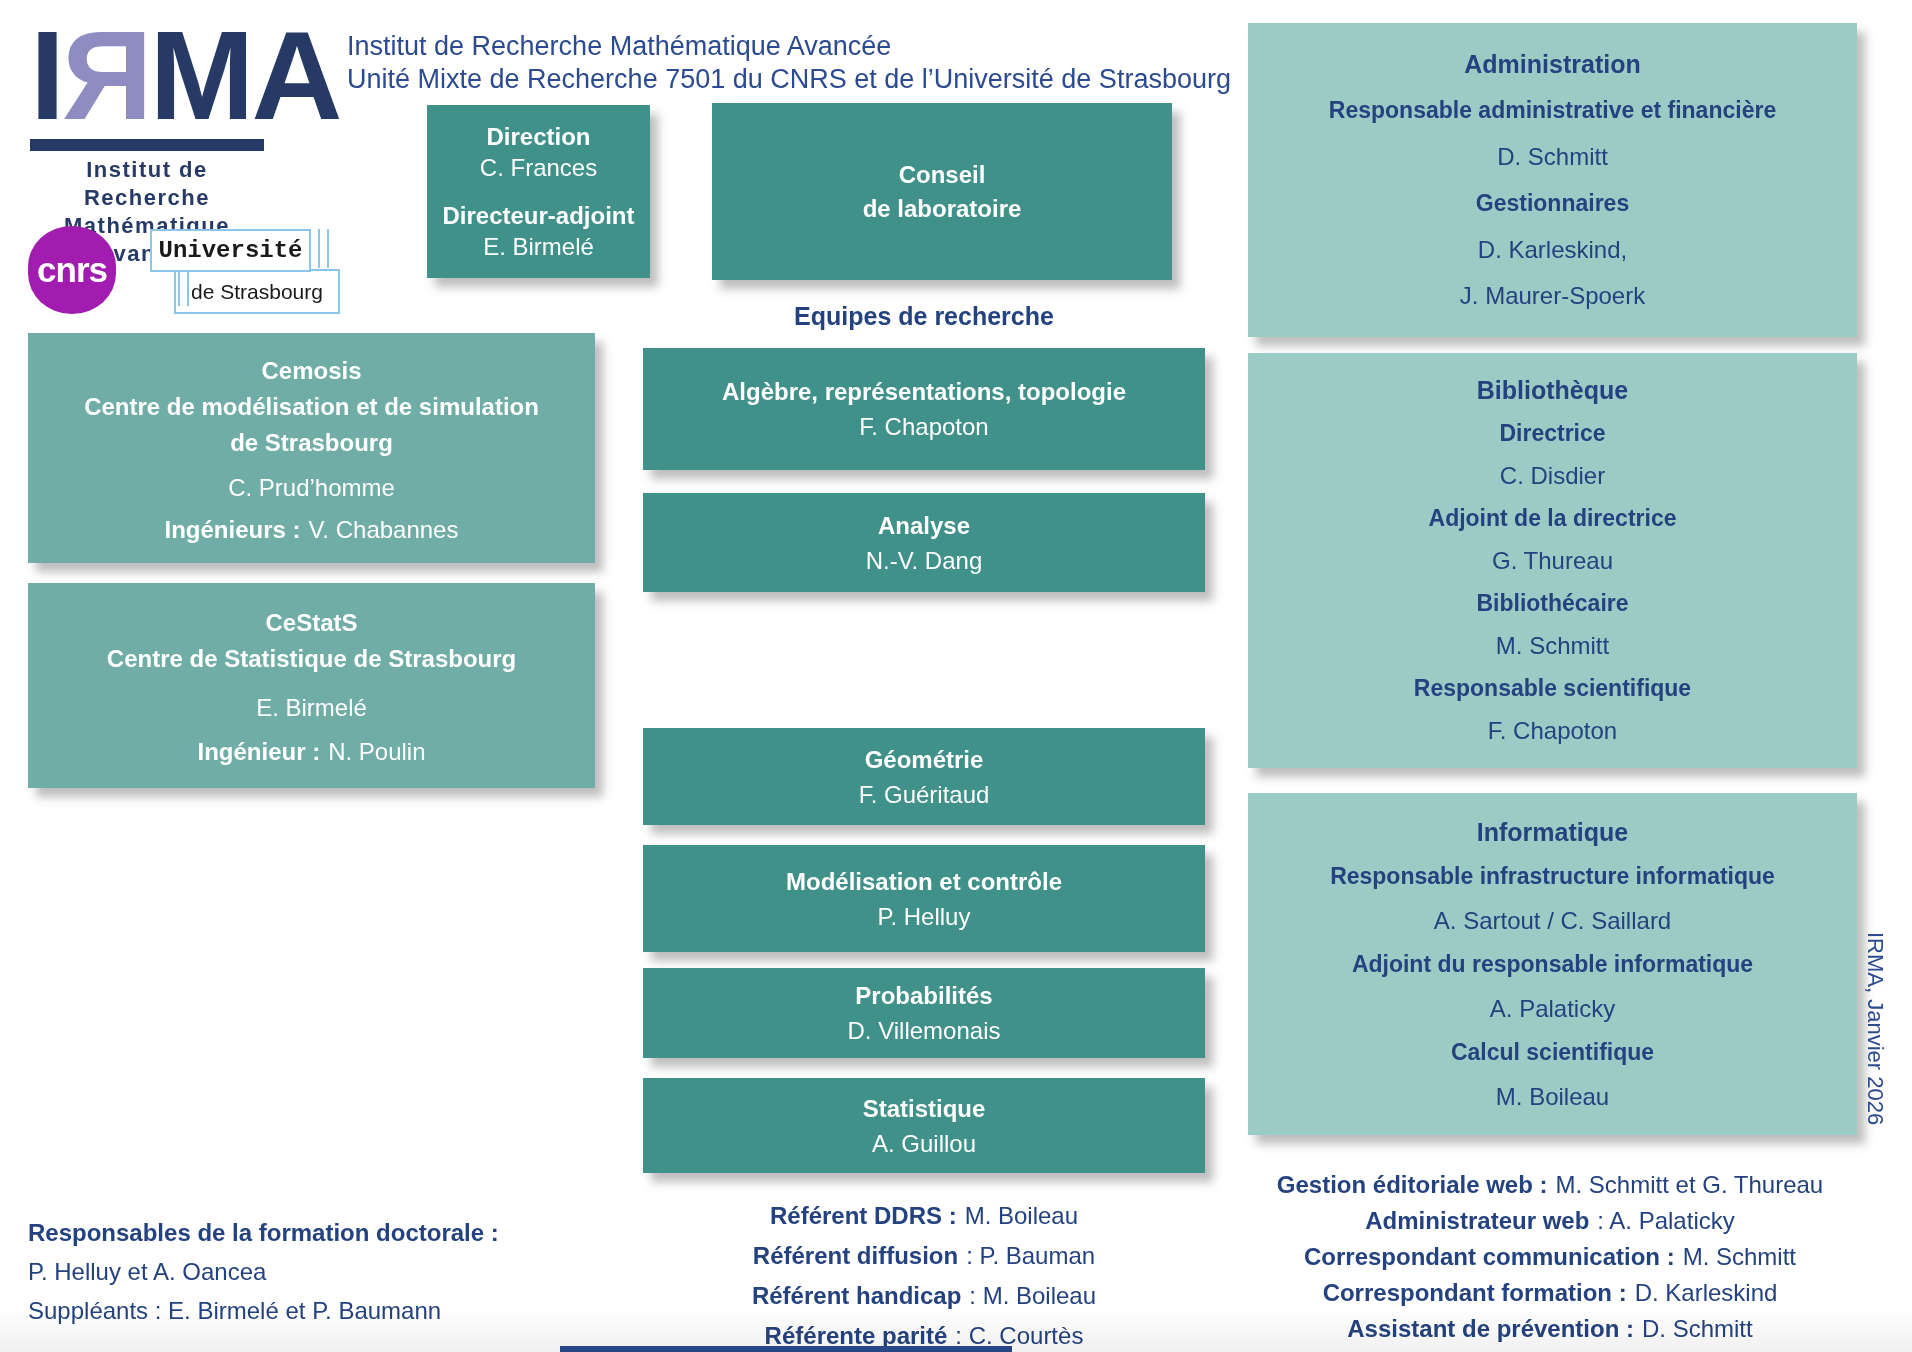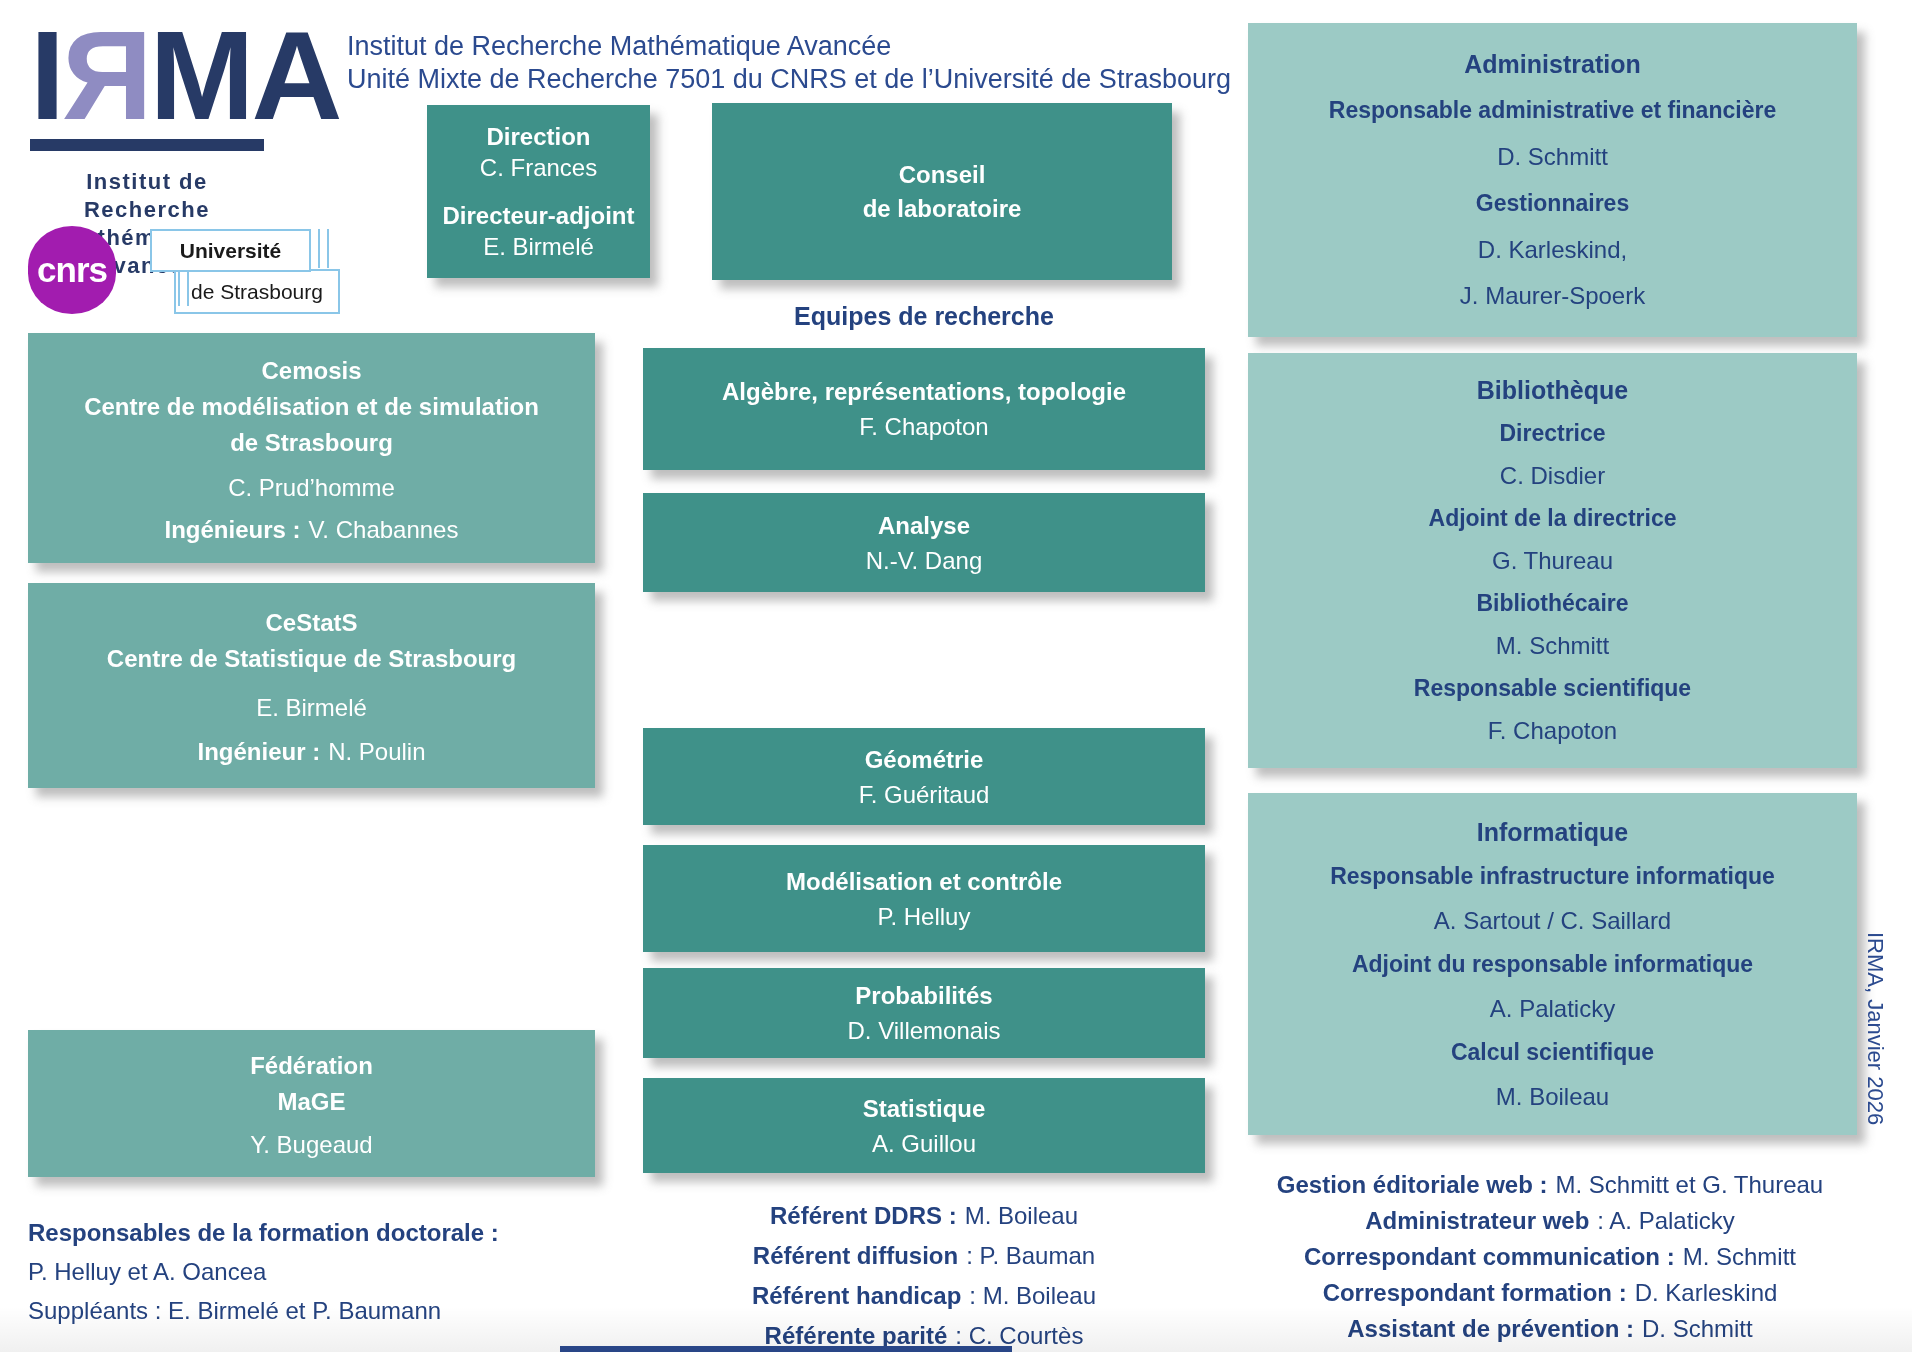--- a/index.html
+++ b/index.html
@@ -13,32 +13,32 @@
     pointer-events:none;
   }
 
   
   .irma-logo { position:absolute; left:30px; top:14px; width:234px; text-align:center; }
   .irma-letters { font-size:126px; font-weight:bold; line-height:0.98; letter-spacing:-3px; white-space:nowrap; }
   .l-navy { color:#273A66; }
   .l-purple { color:#8F8CC2; }
   .irma-bar { height:12px; background:#273A66; margin-top:2px; }
   .irma-sub { color:#273A66; font-weight:bold; font-size:22px; letter-spacing:1.5px; line-height:28px; }
-  .irma-sub.first { margin-top:17px; }
+  .irma-sub.first { margin-top:5px; }
 
   .cnrs {
     position:absolute; left:28px; top:226px; width:88px; height:88px;
     background:#a21caf; border-radius:50%/46%;
     display:flex; align-items:center; justify-content:center;
   }
   .cnrs span { color:#ffffff; font-weight:bold; font-size:35px; letter-spacing:-1px; }
 
   .uds { position:absolute; left:150px; top:229px; }
   .uds-box { background:#ffffff; border:2px solid #8AC6E8; display:flex; align-items:center; justify-content:center; color:#1a1a1a; }
-  .uds-b1 { width:157px; height:39px; font-weight:bold; font-size:21px; position:relative; z-index:2; }
+  .uds-b1 { width:157px; height:39px; font-weight:bold; font-size:24px; position:relative; z-index:2;font-family:Liberation Mono, monospace; }
   .uds-b2 { width:162px; height:41px; font-size:21px; margin-left:24px; margin-top:-3px; }
   .uds-lines { position:absolute; left:159px; top:0; height:39px; display:flex; gap:7px; }
   .uds-lines i { display:block; width:2px; height:100%; background:#8AC6E8; }
   .uds-lines2 { position:absolute; left:28px; top:36px; height:41px; display:flex; gap:7px; }
   .uds-lines2 i { display:block; width:2px; height:100%; background:#8AC6E8; }
 
   .hdr { position:absolute; left:347px; top:30px; color:#2B4A8F; font-size:27px; line-height:33px; }
 
   
   .box {
@@ -201,27 +201,20 @@
   <div class="box teal-mid platform-box pb1">
     <div class="ptitle">
       <div>CeStatS</div>
       <div>Centre de Statistique de Strasbourg</div>
     </div>
     <div>E. Birmelé</div>
     <div><span class="rl">Ingénieur :</span><span class="rn">N. Poulin</span></div>
   </div>
 
 
-  <div class="box teal-mid platform-box pb3">
-    <div class="ptitle">
-      <div>Fédération</div>
-      <div>MaGE</div>
-    </div>
-    <div>Y. Bugeaud</div>
-  </div>
 
   <div class="box teal-light rcol-box rb-lib">
     <div class="title">Bibliothèque</div>
     <div class="role">Directrice</div>
     <div class="nm">C. Disdier</div>
     <div class="role">Adjoint de la directrice</div>
     <div class="nm">G. Thureau</div>
     <div class="role">Bibliothécaire</div>
     <div class="nm">M. Schmitt</div>
     <div class="role">Responsable scientifique</div>

